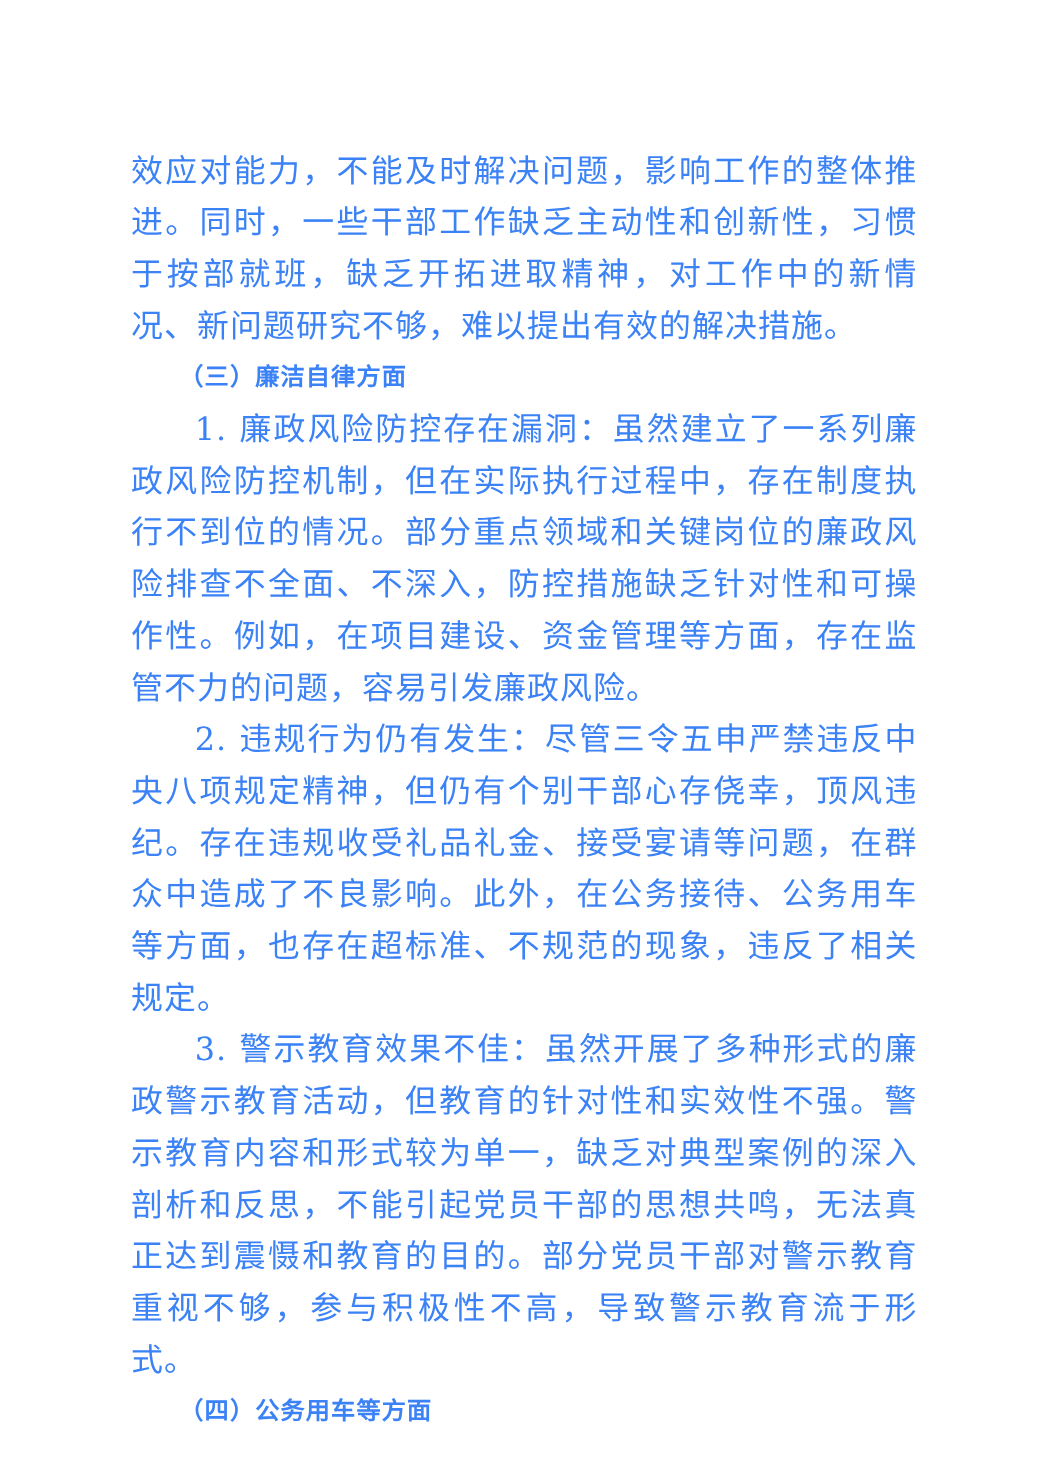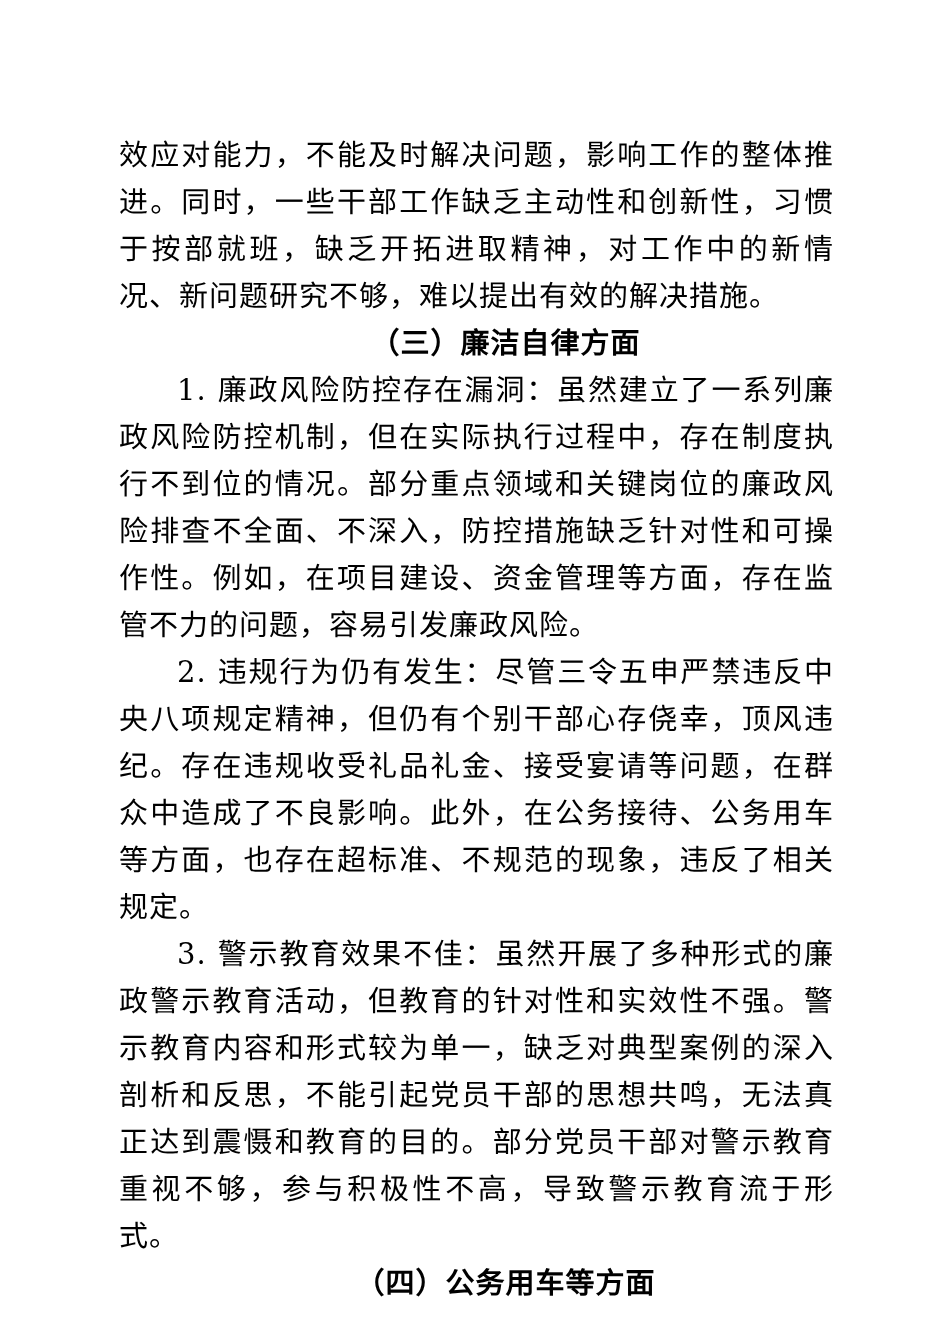--- a/index.html
+++ b/index.html
@@ -14,39 +14,39 @@
   }
   .page {
     box-sizing: border-box;
     width: 950px;
     height: 1344px;
     background: #ffffff;
     padding: 132px 116px 0 119px;
     font-family: "DejaVu Serif", "Liberation Serif", serif;
     font-size: 29px;
     line-height: 47px;
-    color: #000000;
+    color: #3b82f6;
     text-align: justify;
     letter-spacing: 1px;
   }
   .para {
     margin: 0;
     text-indent: 2em;
     font-weight: normal;
   }
   .para.continuation {
     text-indent: 0;
   }
   .heading {
     margin: 0;
     text-indent: 2em;
     font-weight: bold;
-    font-size: 29px;
+    font-size: 22px;
     line-height: 47px;
-    text-align: center;
+    text-align: left;
   }
 </style>
 </head>
 <body>
 
 <div class="page">
   <p class="para continuation">效应对能力，不能及时解决问题，影响工作的整体推进。同时，一些干部工作缺乏主动性和创新性，习惯于按部就班，缺乏开拓进取精神，对工作中的新情况、新问题研究不够，难以提出有效的解决措施。</p>
 
   <p class="heading">（三）廉洁自律方面</p>
 

